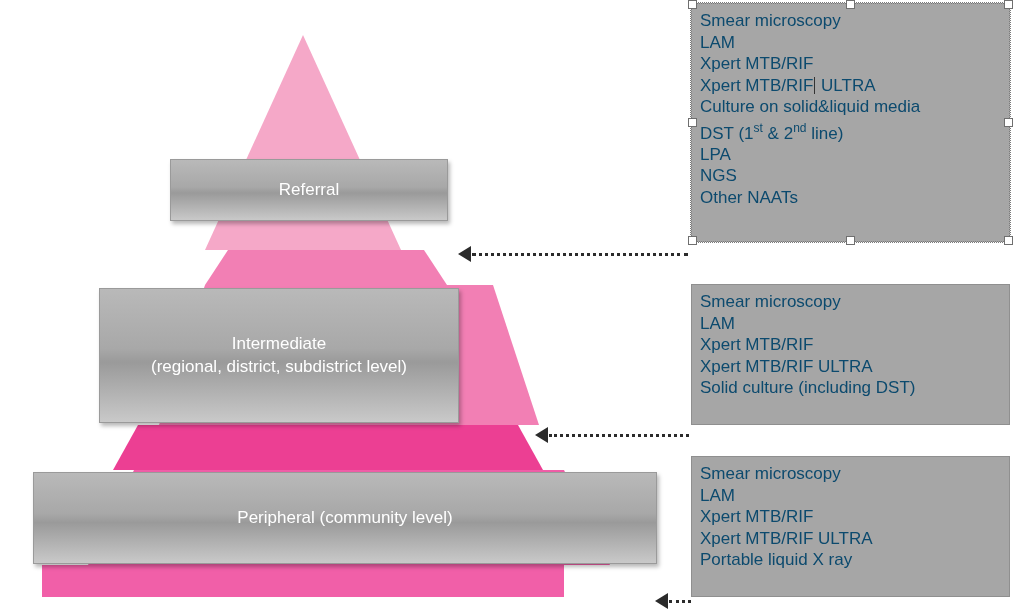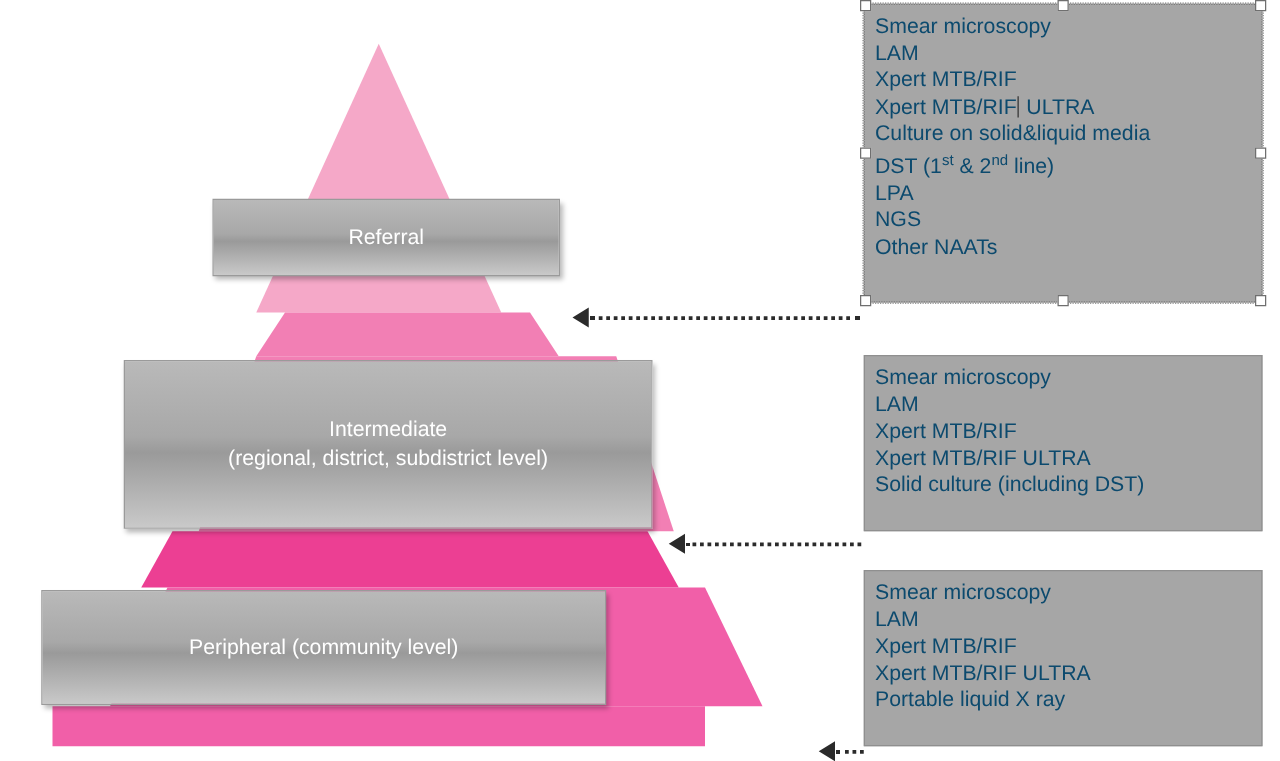--- a/index.html
+++ b/index.html
@@ -125,26 +125,26 @@
   <div class="pyramid-layer" style="left:113px; top:425px; width:380px; height:0; border-left:25px solid transparent; border-right:25px solid transparent; border-bottom:45px solid #ec3f93;"></div>
 
   <div class="pyramid-layer" style="left:88px; top:470px; width:430px; height:0; border-left:46px solid transparent; border-right:46px solid transparent; border-bottom:95px solid #f15fa8;"></div>
 
   <div class="pyramid-layer" style="left:42px; top:565px; width:522px; height:32px; background:#f15fa8;"></div>
 
   <div class="level-box" style="left:170px; top:159px; width:278px; height:62px;">
     <span>Referral</span>
   </div>
 
-  <div class="level-box" style="left:99px; top:288px; width:423px; height:135px;">
+  <div class="level-box" style="left:99px; top:288px; width:360px; height:135px;">
     <span>Intermediate</span>
     <span>(regional, district, subdistrict level)</span>
   </div>
 
-  <div class="level-box" style="left:33px; top:472px; width:452px; height:92px;">
+  <div class="level-box" style="left:33px; top:472px; width:624px; height:92px;">
     <span>Peripheral (community level)</span>
   </div>
 
   <div class="arrow-line" style="left:472px; top:253px; width:216px;"></div>
   <div class="arrow-head" style="left:458px; top:246px;"></div>
 
   <div class="arrow-line" style="left:549px; top:434px; width:140px;"></div>
   <div class="arrow-head" style="left:535px; top:427px;"></div>
 
   <div class="arrow-line" style="left:669px; top:600px; width:22px;"></div>

